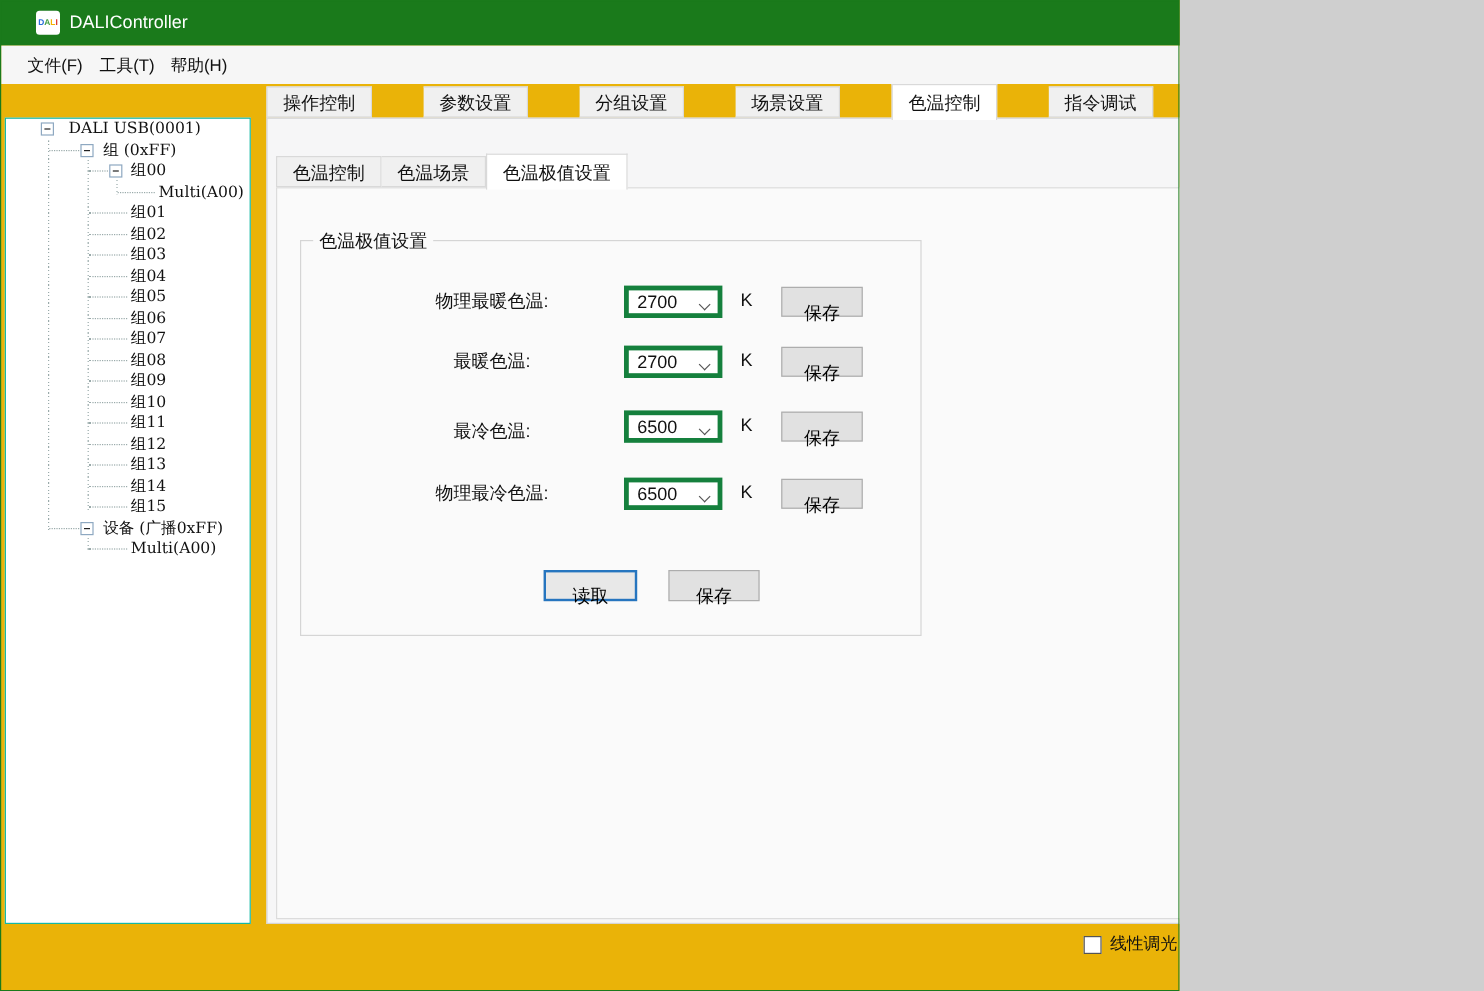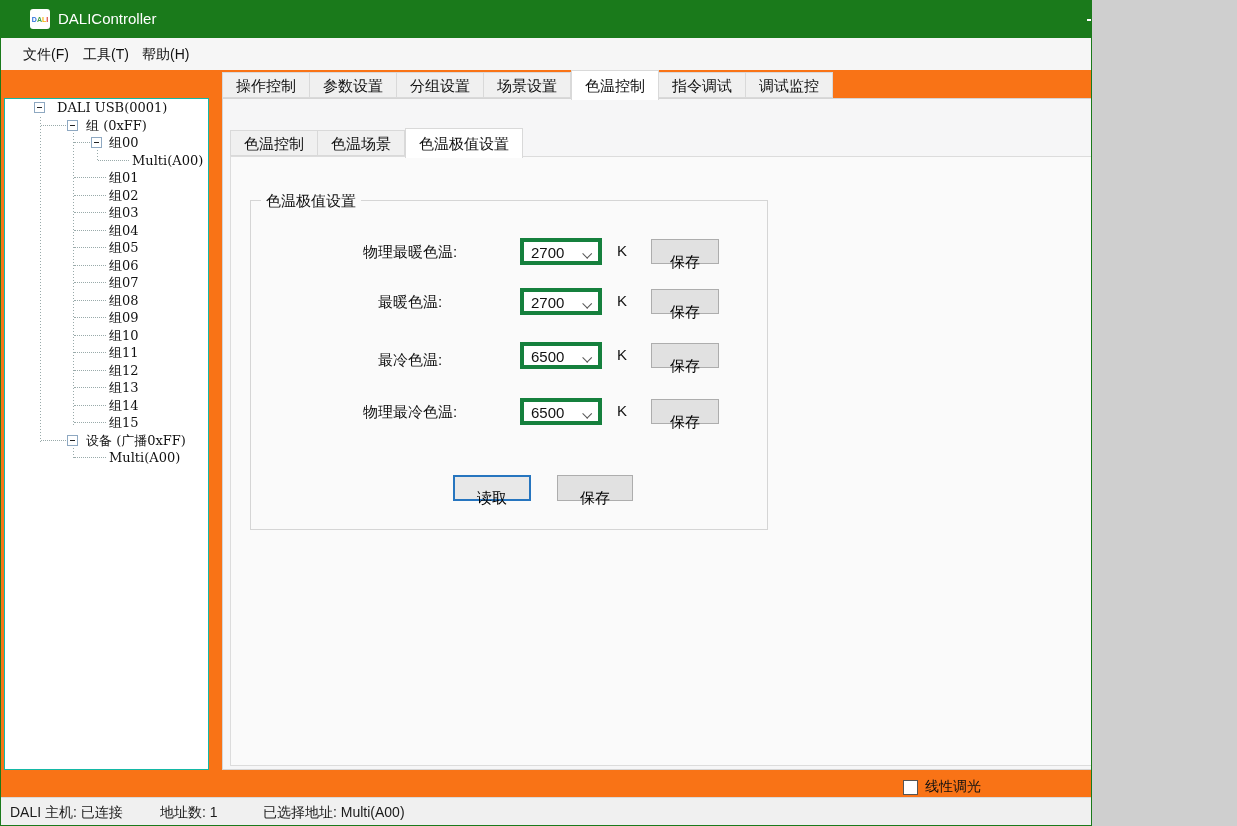--- a/index.html
+++ b/index.html
@@ -1,17 +1,17 @@
 <!DOCTYPE html>
 <html><head>
 <meta charset="utf-8">
 <style>
   html,body{margin:0;padding:0;background:#cfcfcf;}
   *{box-sizing:border-box;}
-  .window{position:relative;width:1092px;height:826px;background:#f97316;
+  .window{position:relative;width:983px;height:826px;background:#eab308;
           font-family:"Liberation Sans",sans-serif;color:#111;overflow:hidden;}
   .window::after{content:"";position:absolute;inset:0;border:1px solid #1a7a1b;pointer-events:none;z-index:99;}
 
   
   .titlebar{position:absolute;left:0;top:0;width:1237px;height:38px;background:#1a7a1b;}
   .app-icon{position:absolute;left:30px;top:9px;width:20px;height:20px;background:#fff;border-radius:3px;
             display:flex;align-items:center;justify-content:center;font-size:7px;font-weight:bold;letter-spacing:0;}
   .app-icon span{line-height:1;}
   .ic-d{color:#2a6fdb}.ic-a{color:#43a047}.ic-l{color:#f4b400}.ic-i{color:#d93025}
   .title-text{position:absolute;left:58px;top:0;height:38px;line-height:38px;color:#fff;font-size:15px;}
@@ -25,21 +25,21 @@
   .glyph-close i{position:absolute;left:0;top:6px;width:14px;height:1.4px;background:#fff;}
   .glyph-close i:nth-child(1){transform:rotate(45deg);}
   .glyph-close i:nth-child(2){transform:rotate(-45deg);}
 
   
   .menubar{position:absolute;left:1px;top:38px;width:1235px;height:32px;background:#f6f6f6;}
   .menu-item{position:absolute;top:0;height:32px;line-height:32px;font-size:14px;padding:0 4px;}
   .menu-0{left:18px}.menu-1{left:78px}.menu-2{left:137px}
 
   
-  .tabstrip{position:absolute;left:222px;top:70px;display:flex;align-items:flex-start;z-index:3;}
+  .tabstrip{position:absolute;left:222px;top:70px;display:flex;align-items:flex-start;z-index:3;gap:43px;}
   .tab{height:26px;margin-top:2px;padding:4px 13px;font-size:15px;background:#f0f0f0;
        border:1px solid #d9d9d9;border-left:none;white-space:nowrap;}
   .tab:first-child{border-left:1px solid #d9d9d9;}
   .tab.selected{height:30px;margin-top:0;padding-top:6px;background:#fff;border:1px solid #d9d9d9;border-bottom:none;position:relative;z-index:4;}
 
   
   .tabpage{position:absolute;left:222px;top:98px;width:1008px;height:672px;background:#f6f6f7;
            border:1px solid #d5d5d5;z-index:1;}
 
   
@@ -262,20 +262,14 @@
       <button class="btn btn-read">读取</button>
       <button class="btn btn-save-main">保存</button>
     </div>
   </div>
 
   <div class="chkrow">
     <div class="chkbox"></div>
     <span class="chklabel">线性调光</span>
   </div>
 
-  <div class="statusbar">
-    <span class="status-seg seg-0">DALI 主机: 已连接</span>
-    <span class="status-seg seg-1">地址数: 1</span>
-    <span class="status-seg seg-2">已选择地址: Multi(A00)</span>
-    <div class="grip"></div>
-  </div>
 
 </div>
 
 </body></html>

